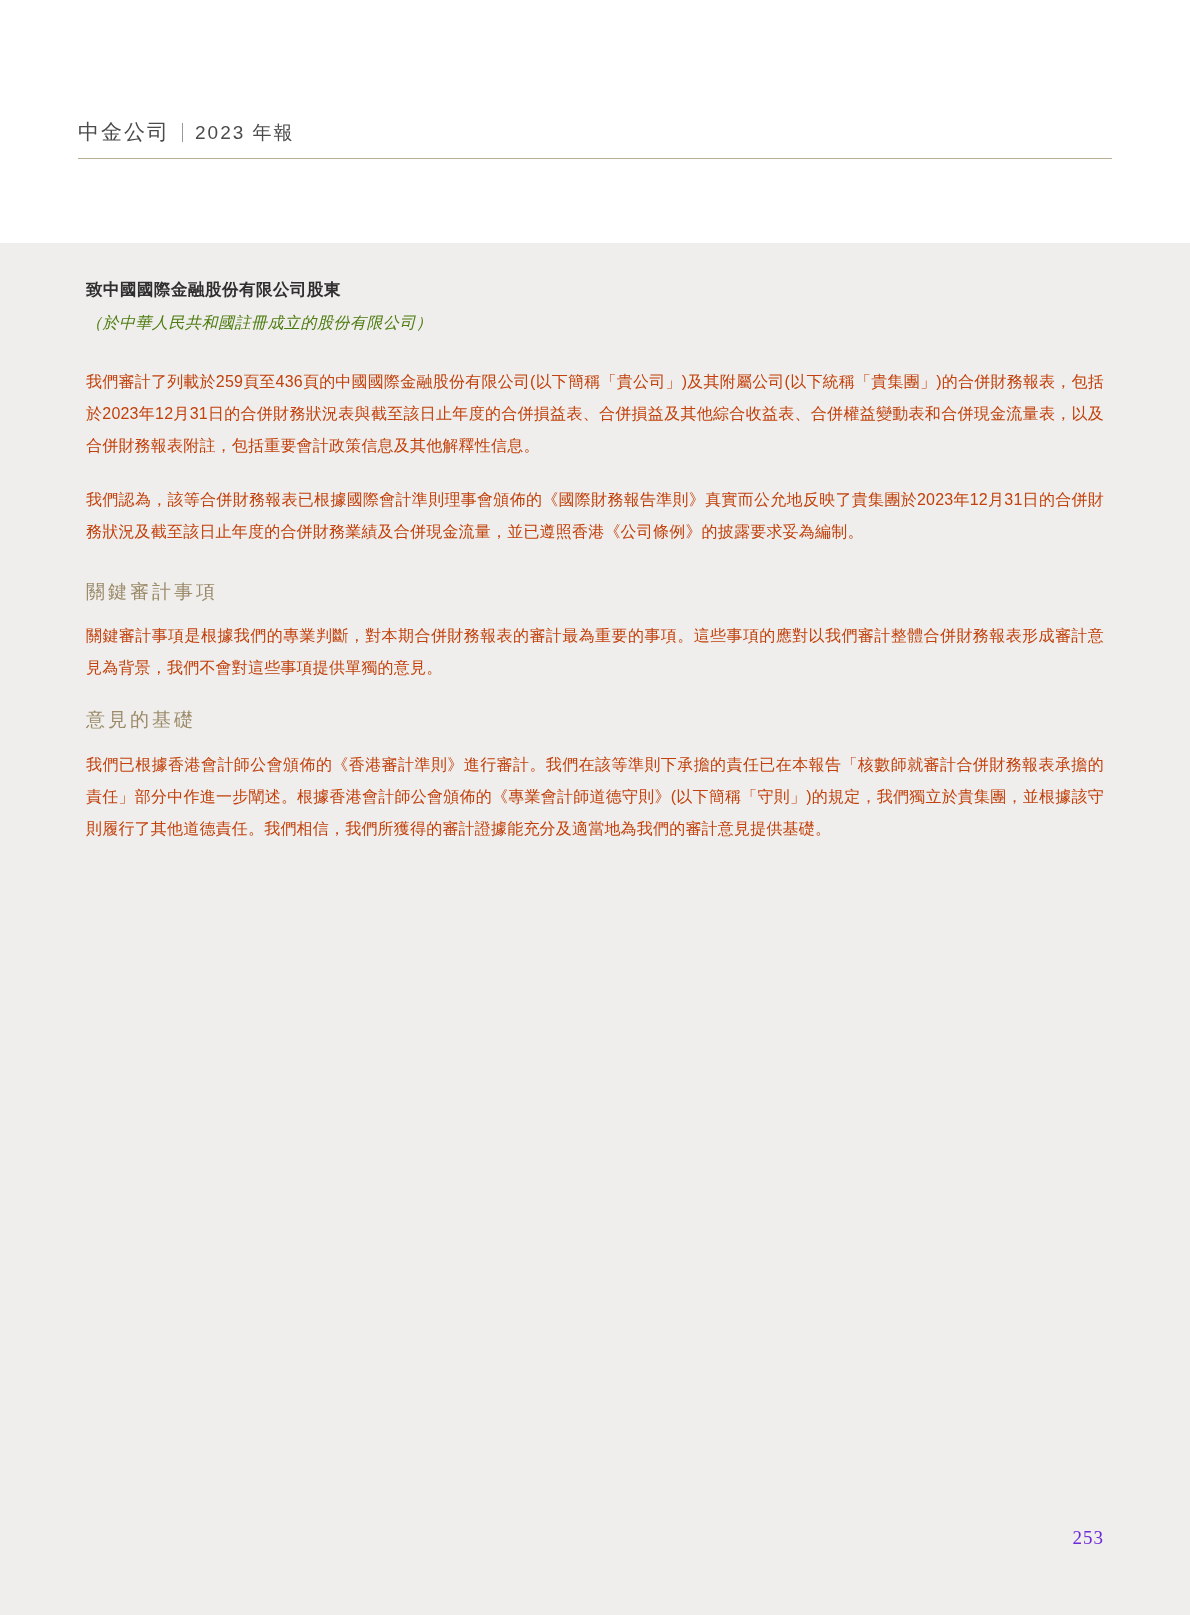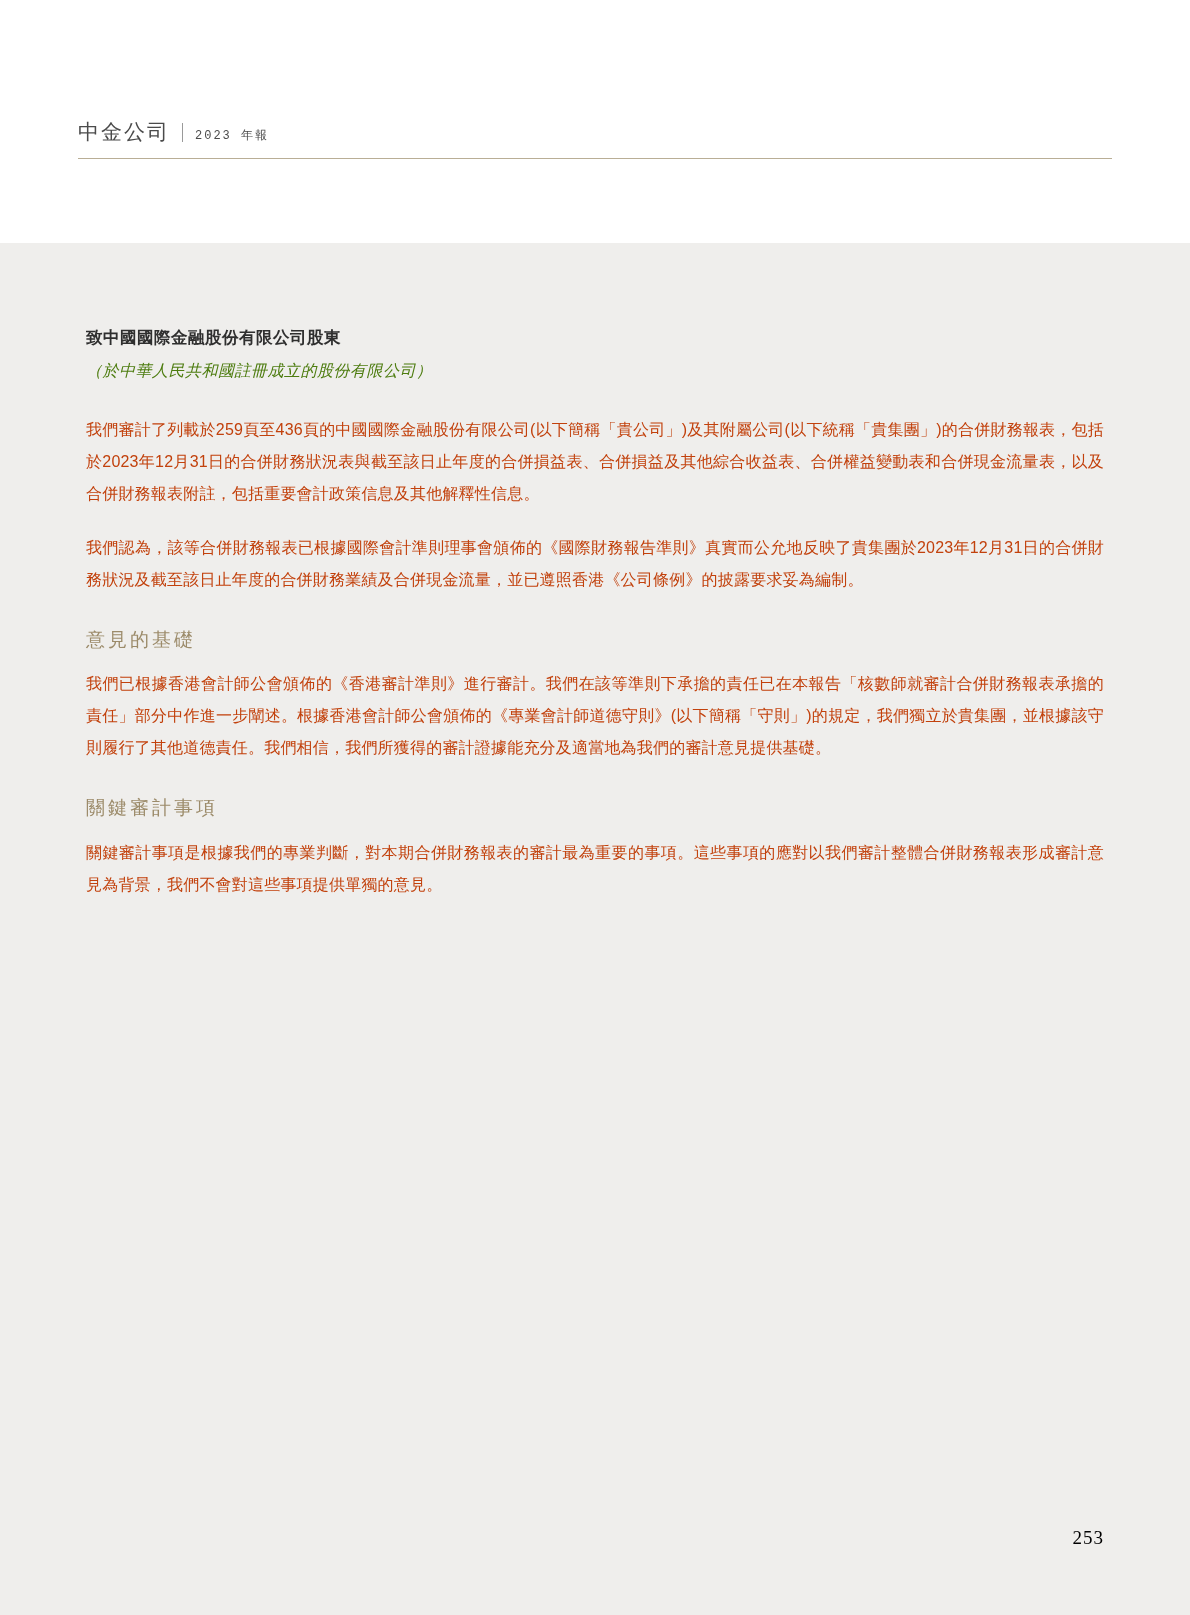--- a/index.html
+++ b/index.html
@@ -64,43 +64,42 @@
   }
   .header-sep {
     display: inline-block;
     width: 1px;
     height: 19px;
     background: #9a9a9a;
     position: relative;
     top: 3px;
   }
   .header-year {
-    font-family: Liberation Mono, monospace;
-    font-size: 12px;
+    font-family: Liberation Sans, sans-serif;
+    font-size: 19px;
     letter-spacing: 2px;
     color: #4b4b4b;
     padding-left: 12px;
   }
 
   
   .content {
     position: absolute;
     top: 243px;
     left: 0;
     width: 1190px;
     bottom: 0;
     background: #efeeec;
   }
 
   .content-inner {
     position: absolute;
     left: 86px;
     right: 86px;
     top: 33px;
-    margin-top: 48px;
   }
 
   .addressee {
     font-size: 16.5px;
     font-weight: bold;
     color: #2f2f2f;
     letter-spacing: 0.5px;
     line-height: 1.6;
     margin: 0 0 8px 0;
   }
@@ -137,21 +136,21 @@
   .block {
     margin-bottom: 14px;
   }
 
   .page-number {
     position: absolute;
     right: 86px;
     bottom: 66px;
     font-family: "Liberation Serif", serif;
     font-size: 19px;
-    color: #000000;
+    color: #6d28d9;
     letter-spacing: 1px;
   }
 </style>
 </head>
 <body>
 
 <div class="header-band">
   <div class="header-inner">
     <div class="header-right">
       <span class="header-company">中金公司</span>
@@ -166,25 +165,25 @@
 
     <p class="addressee">致中國國際金融股份有限公司股東</p>
     <p class="addressee-sub">（於中華人民共和國註冊成立的股份有限公司）</p>
 
     <div class="block">
       <p class="para">我們審計了列載於259頁至436頁的中國國際金融股份有限公司(以下簡稱「貴公司」)及其附屬公司(以下統稱「貴集團」)的合併財務報表，包括於2023年12月31日的合併財務狀況表與截至該日止年度的合併損益表、合併損益及其他綜合收益表、合併權益變動表和合併現金流量表，以及合併財務報表附註，包括重要會計政策信息及其他解釋性信息。</p>
       <p class="para last">我們認為，該等合併財務報表已根據國際會計準則理事會頒佈的《國際財務報告準則》真實而公允地反映了貴集團於2023年12月31日的合併財務狀況及截至該日止年度的合併財務業績及合併現金流量，並已遵照香港《公司條例》的披露要求妥為編制。</p>
     </div>
 
     <div class="block">
-      <h2 class="section-title">意見的基礎</h2>
-      <p class="para last">我們已根據香港會計師公會頒佈的《香港審計準則》進行審計。我們在該等準則下承擔的責任已在本報告「核數師就審計合併財務報表承擔的責任」部分中作進一步闡述。根據香港會計師公會頒佈的《專業會計師道德守則》(以下簡稱「守則」)的規定，我們獨立於貴集團，並根據該守則履行了其他道德責任。我們相信，我們所獲得的審計證據能充分及適當地為我們的審計意見提供基礎。</p>
+      <h2 class="section-title">關鍵審計事項</h2>
+      <p class="para">關鍵審計事項是根據我們的專業判斷，對本期合併財務報表的審計最為重要的事項。這些事項的應對以我們審計整體合併財務報表形成審計意見為背景，我們不會對這些事項提供單獨的意見。</p>
     </div>
 
     <div class="block">
-      <h2 class="section-title">關鍵審計事項</h2>
-      <p class="para">關鍵審計事項是根據我們的專業判斷，對本期合併財務報表的審計最為重要的事項。這些事項的應對以我們審計整體合併財務報表形成審計意見為背景，我們不會對這些事項提供單獨的意見。</p>
+      <h2 class="section-title">意見的基礎</h2>
+      <p class="para last">我們已根據香港會計師公會頒佈的《香港審計準則》進行審計。我們在該等準則下承擔的責任已在本報告「核數師就審計合併財務報表承擔的責任」部分中作進一步闡述。根據香港會計師公會頒佈的《專業會計師道德守則》(以下簡稱「守則」)的規定，我們獨立於貴集團，並根據該守則履行了其他道德責任。我們相信，我們所獲得的審計證據能充分及適當地為我們的審計意見提供基礎。</p>
     </div>
 
   </div>
 
   <div class="page-number">253</div>
 </div>
 
 </body></html>

